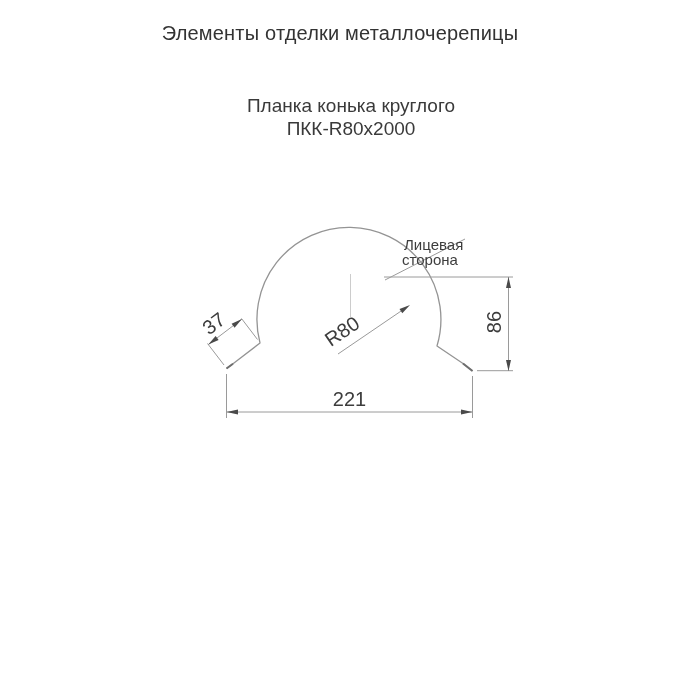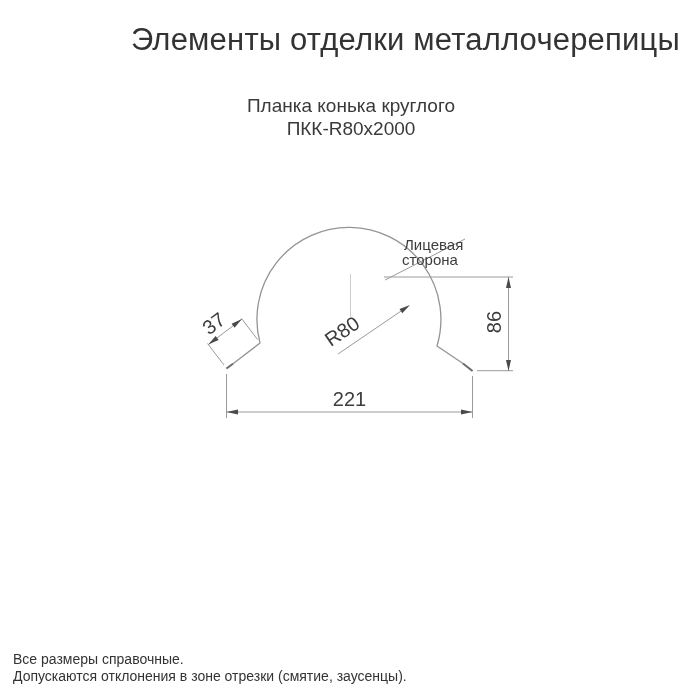--- a/index.html
+++ b/index.html
@@ -9,22 +9,22 @@
     height: 700px;
     background: #ffffff;
     font-family: "Liberation Sans", "DejaVu Sans", sans-serif;
     overflow: hidden;
   }
   .title {
     position: absolute;
     top: 22px;
     left: 0;
     width: 680px;
-    text-align: right;
-    font-size: 31px;
+    text-align: center;
+    font-size: 20px;
     color: #333333;
     letter-spacing: 0.2px;
   }
   .subtitle {
     position: absolute;
     top: 94px;
     left: 0;
     width: 702px;
     text-align: center;
     font-size: 19px;
@@ -95,18 +95,14 @@
     <text class="dim-text" transform="translate(501,322) rotate(-90)" text-anchor="middle">86</text>
 
     <line x1="226.5" y1="374" x2="226.5" y2="418" stroke="#9a9a9a" stroke-width="1"></line>
     <line x1="472.5" y1="376" x2="472.5" y2="418" stroke="#9a9a9a" stroke-width="1"></line>
     <line x1="226.5" y1="412" x2="472.5" y2="412" stroke="#9a9a9a" stroke-width="1"></line>
     <polygon points="226.5,412 238,409.5 238,414.5" fill="#4a4a4a"></polygon>
     <polygon points="472.5,412 461,409.5 461,414.5" fill="#4a4a4a"></polygon>
     <text class="dim-text" x="349.5" y="406" text-anchor="middle">221</text>
   </svg>
 
-  <div class="notes">
-    <div>Все размеры справочные.</div>
-    <div>Допускаются отклонения в зоне отрезки (смятие, заусенцы).</div>
-  </div>
 
 </div>
 
 </body></html>

